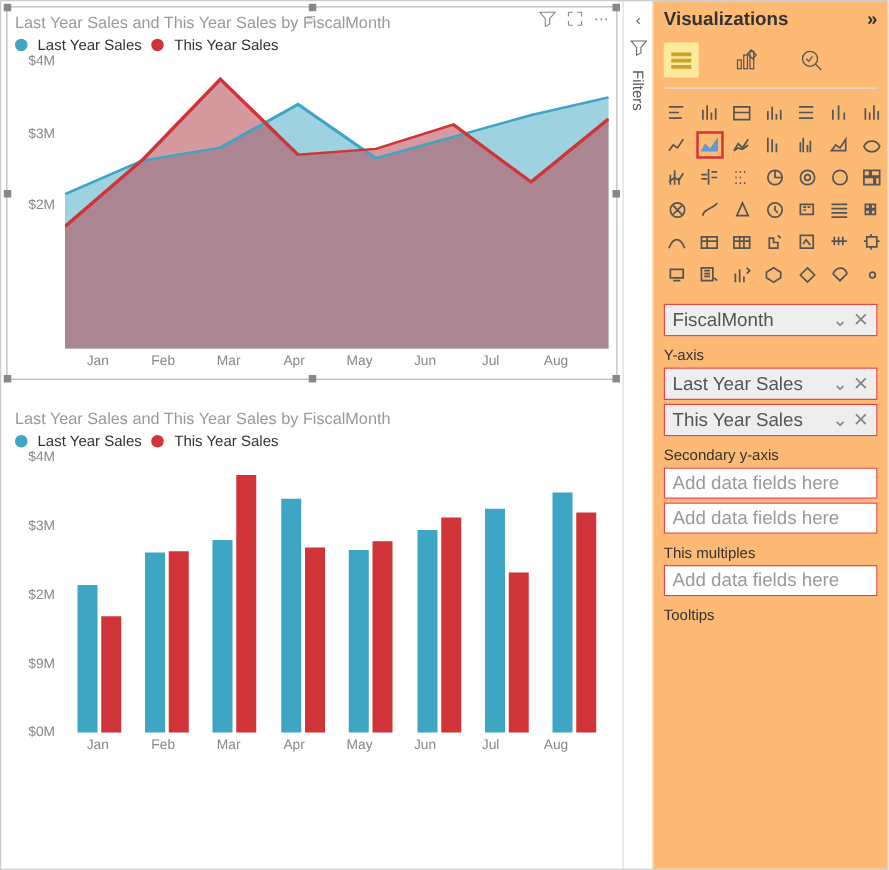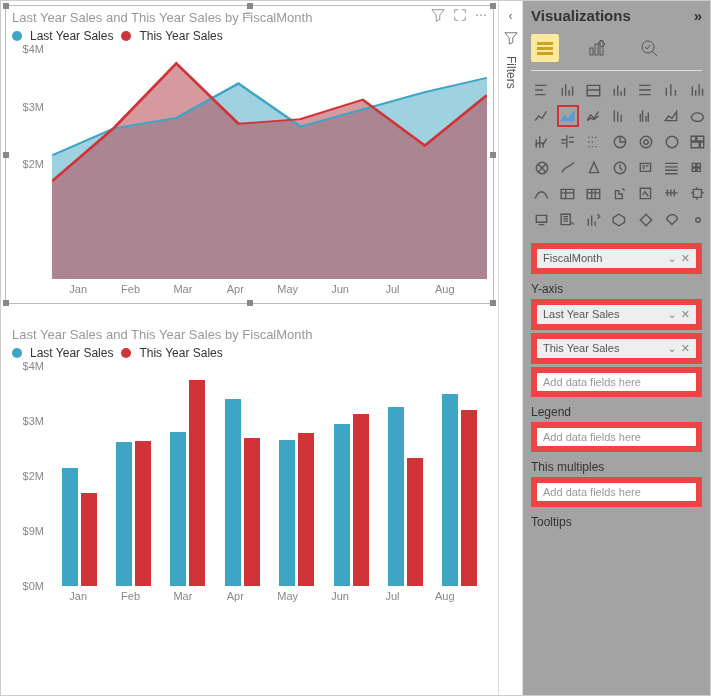--- a/index.html
+++ b/index.html
@@ -24,31 +24,31 @@
 .ytick{position:absolute;right:4px;color:#888;font-size:11px;transform:translateY(-50%)}
 .xaxis{position:absolute;left:0;right:16px;bottom:0;height:16px;display:flex}
 .xtick{flex:1;text-align:center;color:#888;font-size:11px}
 .plot-area{position:absolute;left:0;right:0;top:0;bottom:20px}
 svg.area-chart{width:100%;height:100%}
 .bars-wrap{position:absolute;left:0;right:0;top:0;bottom:20px;display:flex;align-items:flex-end}
 .bar-group{flex:1;display:flex;justify-content:center;gap:3px;align-items:flex-end;height:100%}
 .bar{width:16px}
 .collapse-filters{width:24px;border-left:1px solid #ddd;display:flex;flex-direction:column;align-items:center;padding-top:8px;gap:8px;color:#666}
 .vlabel{writing-mode:vertical-rl;font-size:12px;color:#555}
-.viz-pane{width:188px;border-left:1px solid #ddd;background:#a3a3a3;padding:6px 8px;overflow:hidden}
+.viz-pane{width:188px;border-left:1px solid #ddd;background:#fdba74;padding:6px 8px;overflow:hidden}
 .pane-head{display:flex;justify-content:space-between;align-items:center;font-size:15px;font-weight:600;margin-bottom:6px}
 .pane-sub{font-size:12px;color:#444;margin-bottom:4px}
 .build-tabs{display:flex;gap:24px;padding:4px 0 8px;border-bottom:1px solid #ddd;margin-bottom:8px}
 .build-tab{width:28px;height:28px;display:flex;align-items:center;justify-content:center}
 .build-tab.active{background:#fce99b;border-radius:2px}
 .viz-grid{display:grid;grid-template-columns:repeat(7,22px);gap:4px 4px;margin-bottom:12px}
 .viz-icon{width:22px;height:22px;display:flex;align-items:center;justify-content:center;color:#555;border:1px solid transparent}
 .viz-icon.selected{border:2px solid #d13438}
 .field-label{font-size:12px;color:#333;margin:8px 0 3px}
-.field-box{background:#eee;border:6px solid #ef4444;padding:3px 6px;font-size:11px;color:#555;display:flex;justify-content:space-between;align-items:flex-start;margin-bottom:3px}
+.field-box{background:#eee;border:1px solid #ef4444;padding:3px 6px;font-size:15px;color:#555;display:flex;justify-content:space-between;align-items:flex-end;margin-bottom:3px}
 .field-box.empty{background:#fff;color:#999}
 .field-controls{display:flex;gap:4px;color:#888}
 </style>
 </head>
 <body>
 
 <div class="app">
   <div class="canvas">
 
     <div class="chart-tile selected">
@@ -433,25 +433,25 @@
         </span>
       </div>
     <div class="field-box">
         <span>This Year Sales</span>
         <span class="field-controls">
           <span>⌄</span>
           <span>✕</span>
         </span>
       </div>
 
+    <div class="field-label">Secondary y-axis</div>
     <div class="field-box empty">
         <span>Add data fields here</span>
       </div>
 
-    <div class="field-label">Legend</div>
     <div class="field-box empty">
         <span>Add data fields here</span>
       </div>
 
     <div class="field-label">This multiples</div>
     <div class="field-box empty">
         <span>Add data fields here</span>
       </div>
 
     <div class="field-label">Tooltips</div>

